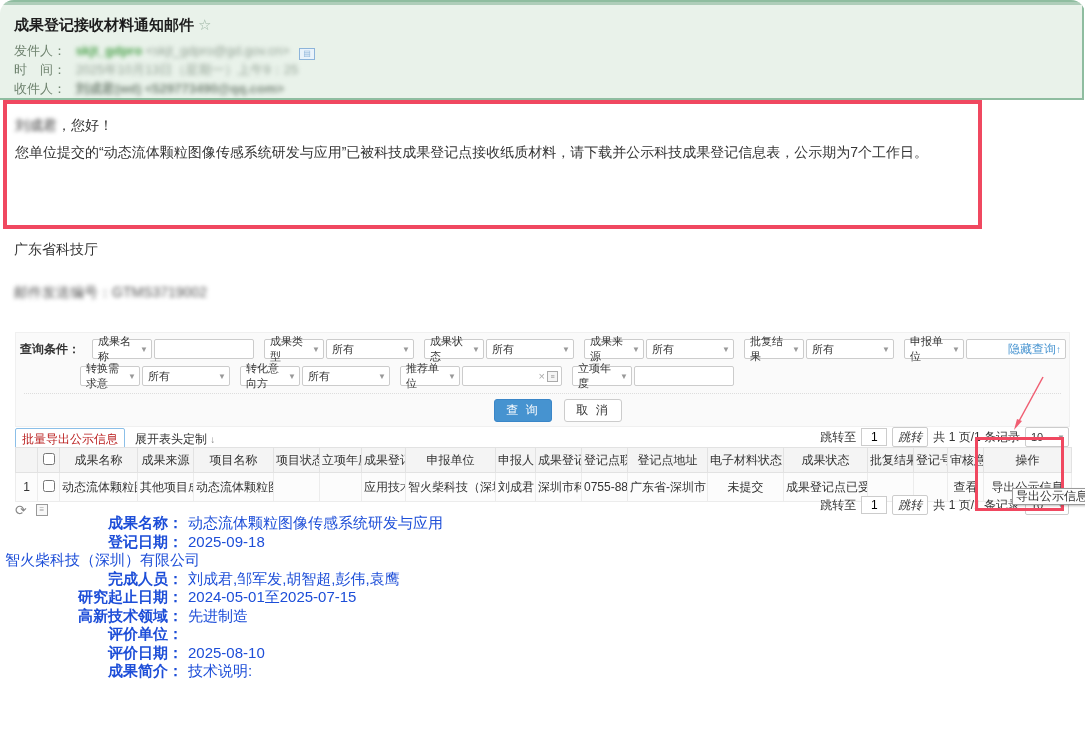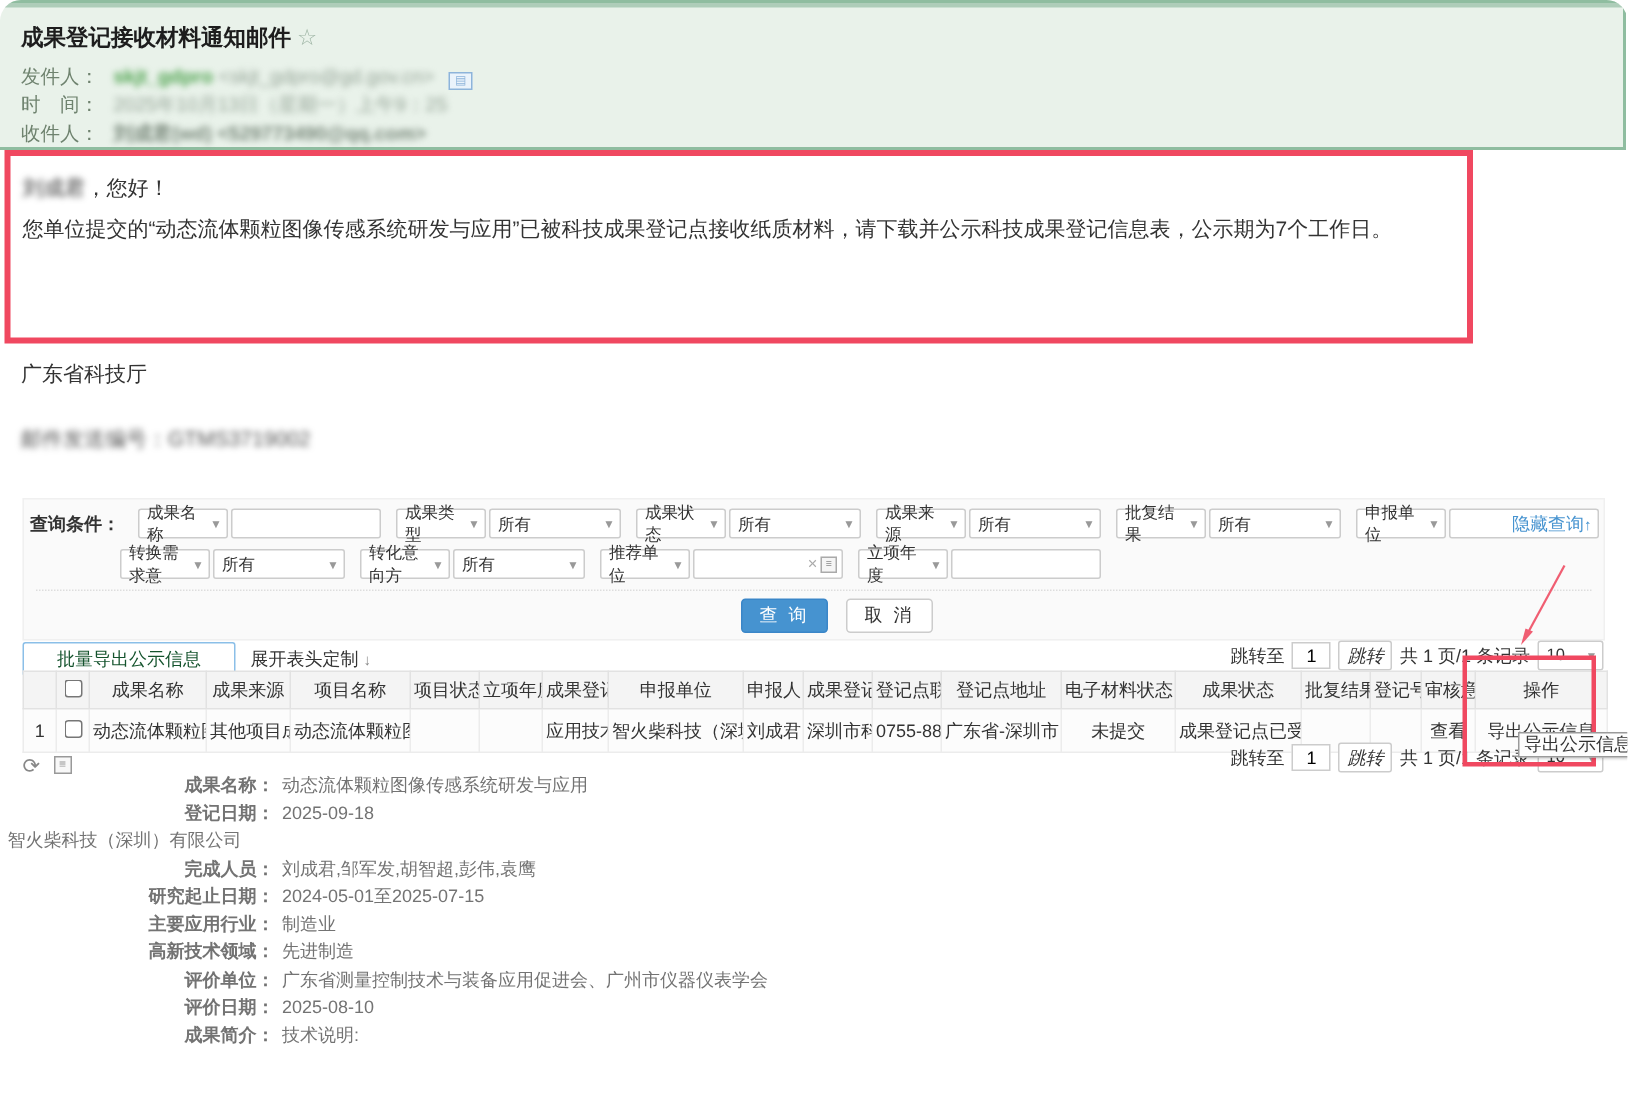--- a/index.html
+++ b/index.html
@@ -56,22 +56,22 @@
   .btn { display:inline-block; text-align:center; font-size:12px; border-radius:3px; cursor:pointer; }
   .btn-search { position:absolute; left:478px; top:66px; width:58px; height:23px; line-height:21px;
     background:#4693d0; border:1px solid #3a86c8; color:#fff; letter-spacing:2px; }
   .btn-cancel { position:absolute; left:548px; top:66px; width:58px; height:23px; line-height:21px;
     background:#fff; border:1px solid #ccc; color:#333; letter-spacing:2px; }
   .hide-query { position:absolute; right:8px; top:8px; font-size:12px; color:#4693d0; }
   .hide-query .up { font-size:10px; }
 
   
   .toolbar { position:absolute; left:15px; top:428px; display:flex; align-items:center; }
-  .batch-btn { border:1px solid #8bbfe8; color:#14532d; background:#fff; font-size:12px;
-    padding:2px 22px; border-radius:2px; }
+  .batch-btn { border:1px solid #8bbfe8; color:#b91c1c; background:#fff; font-size:12px;
+    padding:2px 6px; border-radius:2px; }
   .customize { font-size:12px; color:#333; margin-left:10px; }
   .customize .dn { color:#888; font-size:10px; }
   .pagination { position:absolute; display:flex; align-items:center; font-size:12px; color:#333; gap:5px; white-space:nowrap; }
   .pag-top { right:16px; top:427px; }
   .pag-bottom { right:16px; top:495px; }
   .jump-input { width:26px; height:18px; border:1px solid #ccc; text-align:center; font-size:12px; background:#fff; }
   .jump-btn { border:1px solid #ccc; background:#fff; font-size:12px; height:20px; line-height:18px; padding:0 5px; border-radius:2px;font-style:italic; }
   .size-sel { height:20px; width:44px; }
 
   
@@ -91,21 +91,21 @@
 
   
   .redbox2 { position:absolute; left:975px; top:437px; width:89px; height:74px;
     border:3px solid #f04860; z-index:6; pointer-events:none; }
   .arrow-svg { position:absolute; left:0; top:0; width:1085px; height:733px; pointer-events:none; z-index:6; }
   .tooltip { position:absolute; left:1012px; top:488px; z-index:7; background:#fdfdfd;
     border:1px solid #9a9a9a; font-size:12px; color:#333; padding:0 3px; height:17px; line-height:15px;
     box-shadow:1px 1px 2px rgba(0,0,0,.25); white-space:nowrap; }
 
   
-  .details { position:absolute; left:0; top:514px; font-size:12px; color:#737373; }
+  .details { position:absolute; left:0; top:514px; font-size:15px; color:#1d4ed8; }
   .d-row { display:flex; line-height:18.5px; }
   .d-label { width:183px; text-align:right; font-weight:bold; white-space:nowrap; }
   .d-value { margin-left:5px; white-space:nowrap; }
 </style>
 </head>
 <body>
 
 <div class="page">
 
   <div class="email-header">
@@ -363,30 +363,25 @@
     </div>
     <div class="d-row">
       <span class="d-label">完成人员：</span>
         <span class="d-value">刘成君,邹军发,胡智超,彭伟,袁鹰</span>
     </div>
     <div class="d-row">
       <span class="d-label">研究起止日期：</span>
         <span class="d-value">2024-05-01至2025-07-15</span>
     </div>
     <div class="d-row">
-      <span class="d-label">主要应用行业：</span>
-        <span class="d-value">制造业</span>
-    </div>
-    <div class="d-row">
       <span class="d-label">高新技术领域：</span>
         <span class="d-value">先进制造</span>
     </div>
     <div class="d-row">
       <span class="d-label">评价单位：</span>
-        <span class="d-value">广东省测量控制技术与装备应用促进会、广州市仪器仪表学会</span>
     </div>
     <div class="d-row">
       <span class="d-label">评价日期：</span>
         <span class="d-value">2025-08-10</span>
     </div>
     <div class="d-row">
       <span class="d-label">成果简介：</span>
         <span class="d-value">技术说明:</span>
     </div>
   </div>

